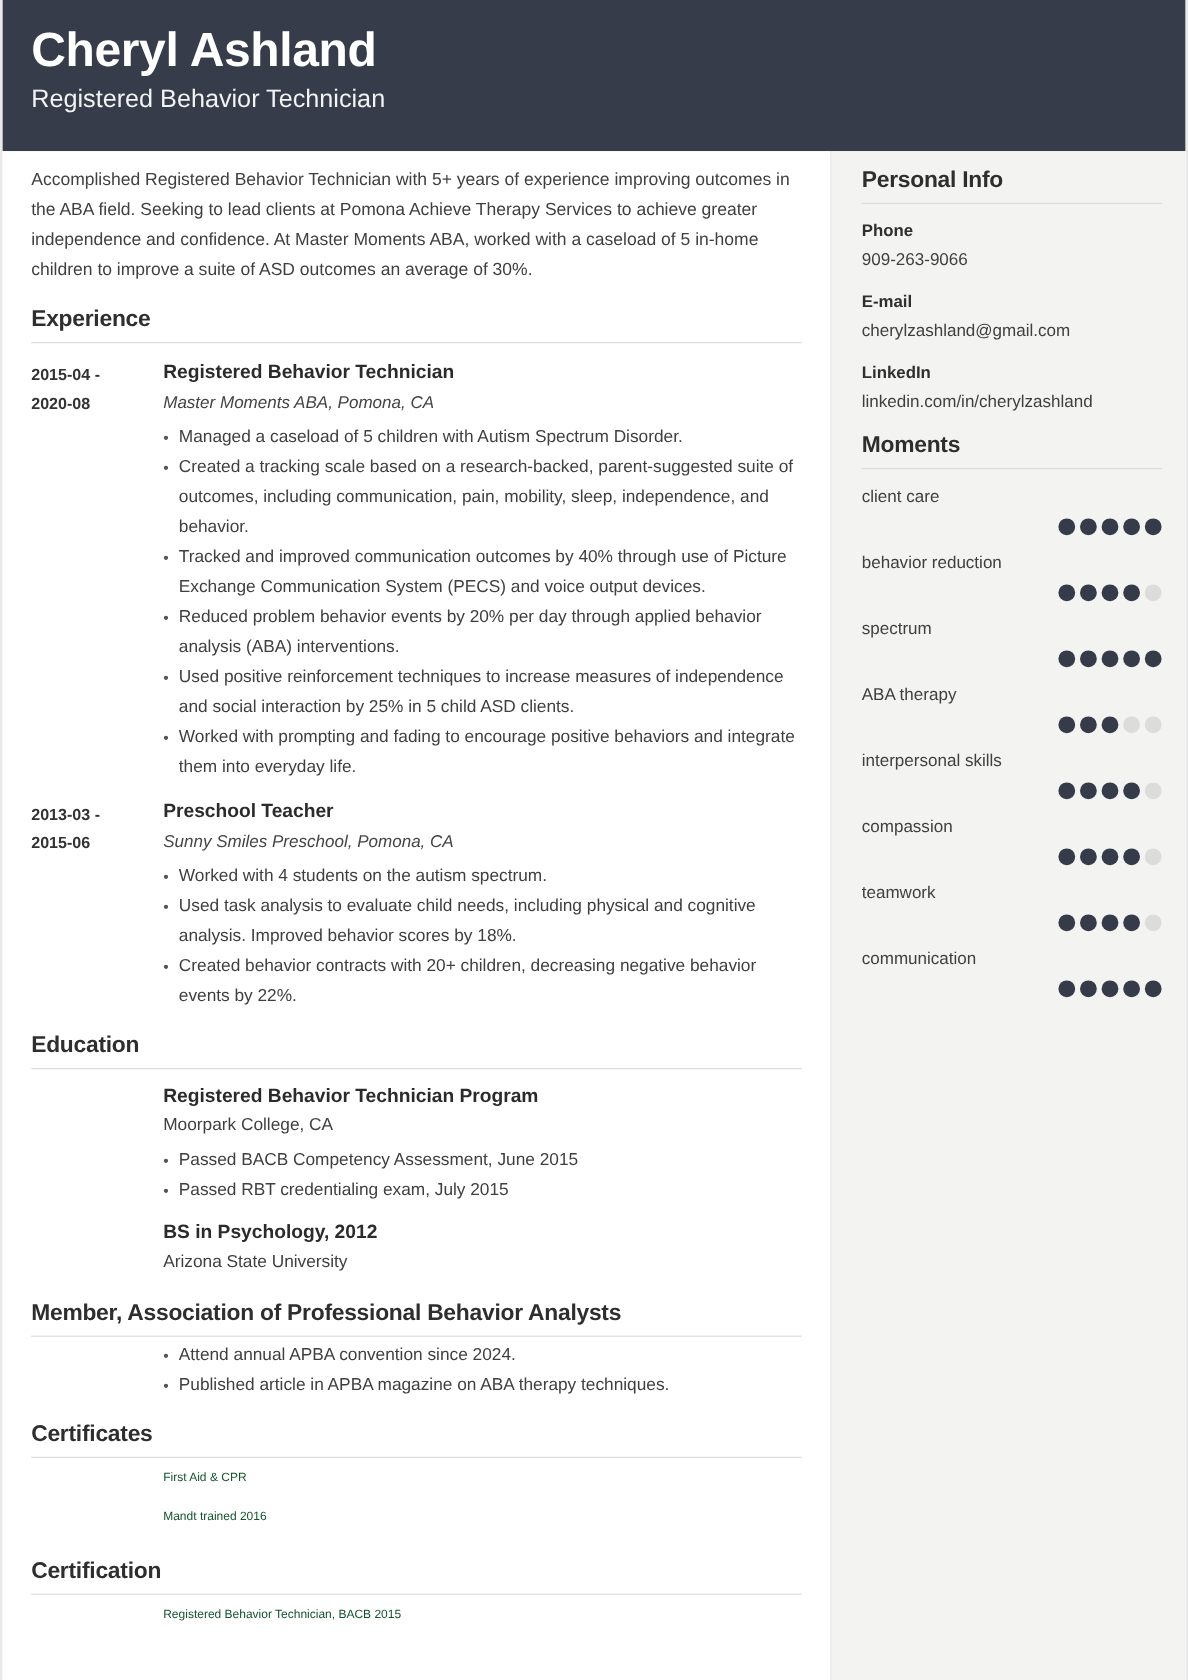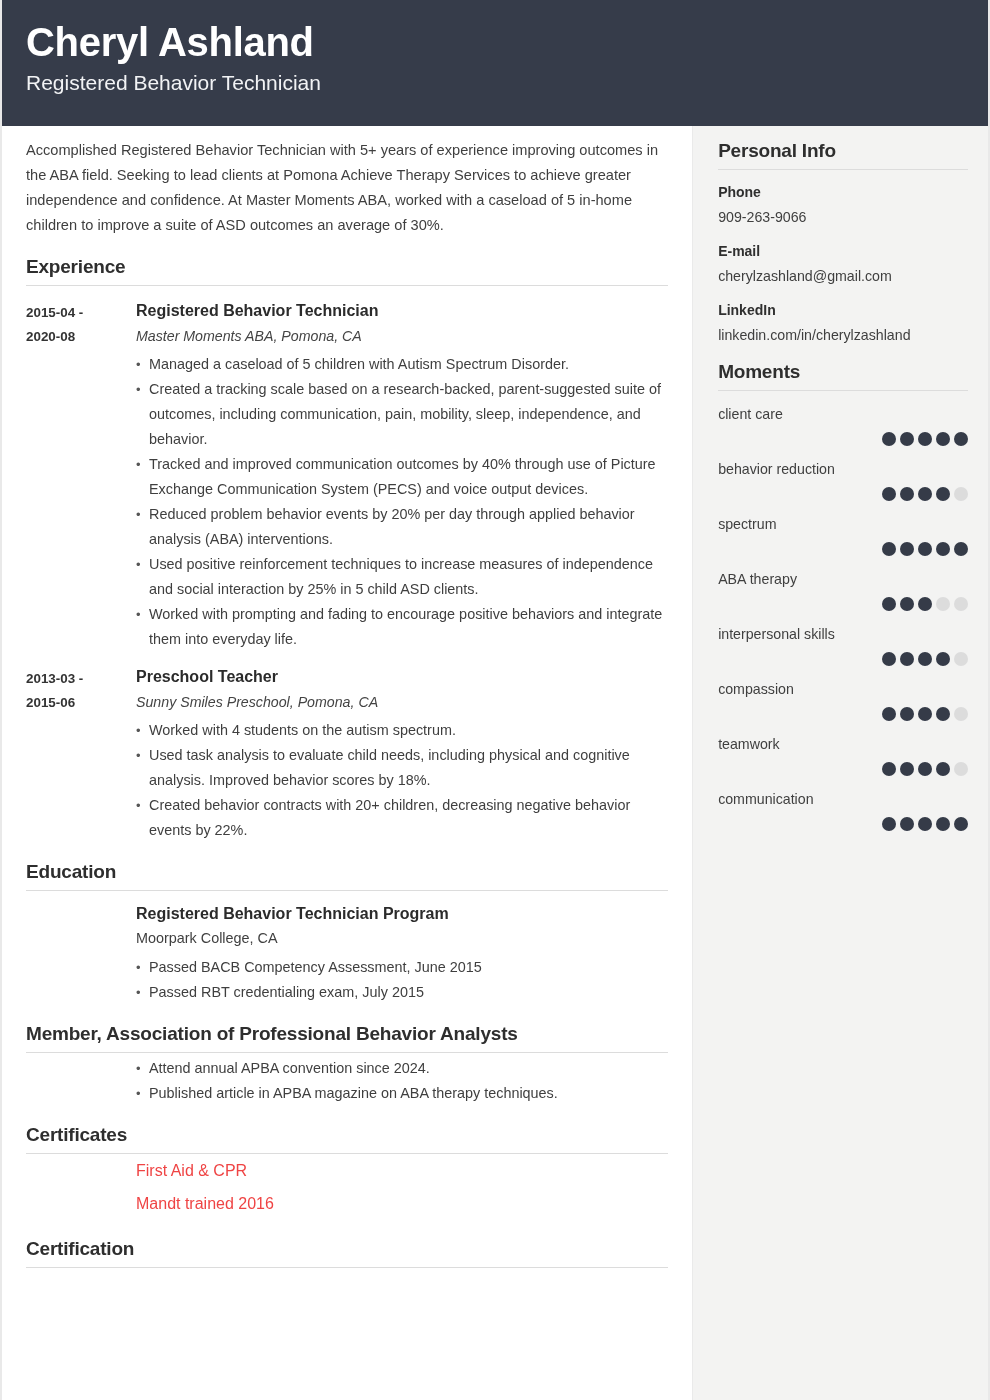--- a/index.html
+++ b/index.html
@@ -145,22 +145,22 @@
     font-weight: bold;
     color: #2b2b2b;
     line-height: 22px;
   }
   .edu-sub {
     font-size: 14.4px;
     color: #3f3f3f;
     line-height: 27px;
   }
   .plain-line {
-    font-size: 16px;
-    color: #ef4444;
+    font-size: 10px;
+    color: #14532d;
     line-height: 33px;
   }
 
   
   .side-section { padding-top: 14px; }
   .side-head {
     font-size: 19px;
     font-weight: bold;
     color: #2e2e2e;
     letter-spacing: -0.2px;
@@ -262,20 +262,24 @@
         <div class="sec-head">Education</div>
         <div class="indent-block" id="education-items">
             <div class="edu-item">
               <div class="edu-title">Registered Behavior Technician Program</div>
               <div class="edu-sub">Moorpark College, CA</div>
               <ul class="bullets">
                 <li>Passed BACB Competency Assessment, June 2015</li>
                 <li>Passed RBT credentialing exam, July 2015</li>
               </ul>
             </div>
+            <div class="edu-item">
+              <div class="edu-title">BS in Psychology, 2012</div>
+              <div class="edu-sub">Arizona State University</div>
+            </div>
           </div>
       </div>
 
       <div class="section">
         <div class="sec-head">Member, Association of Professional Behavior Analysts</div>
         <div class="indent-block" id="membership-bullets">
             <ul class="bullets">
               <li>Attend annual APBA convention since 2024.</li>
               <li>Published article in APBA magazine on ABA therapy techniques.</li>
             </ul>
@@ -285,20 +289,23 @@
       <div class="section">
         <div class="sec-head">Certificates</div>
         <div class="indent-block" id="certificates-items">
             <div class="plain-line">First Aid &amp; CPR</div>
             <div class="plain-line">Mandt trained 2016</div>
           </div>
       </div>
 
       <div class="section">
         <div class="sec-head">Certification</div>
+        <div class="indent-block" id="certification-items">
+            <div class="plain-line">Registered Behavior Technician, BACB 2015</div>
+          </div>
       </div>
 
     </div>
 
     <div class="sidebar">
 
       <div class="side-section">
         <div class="side-head">Personal Info</div>
         <div id="personal-info-fields">
             <div class="info-group">

